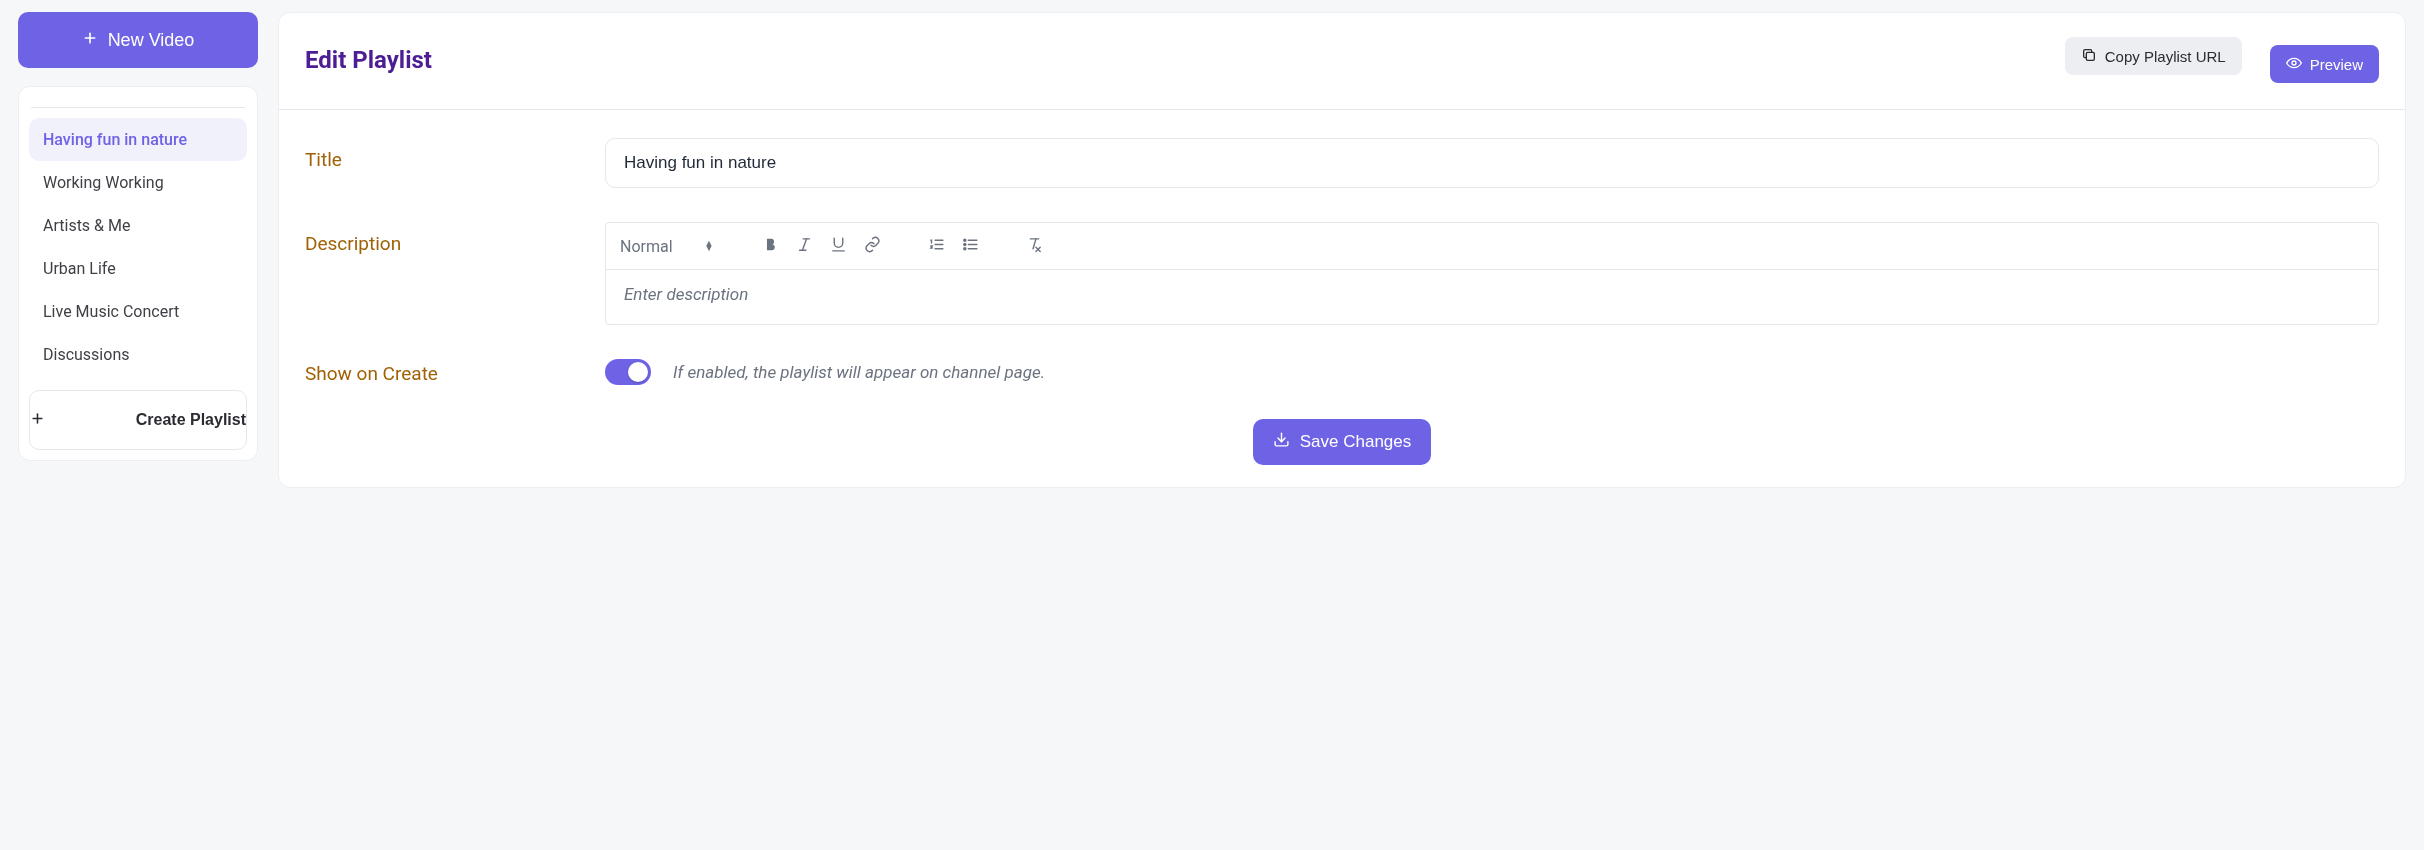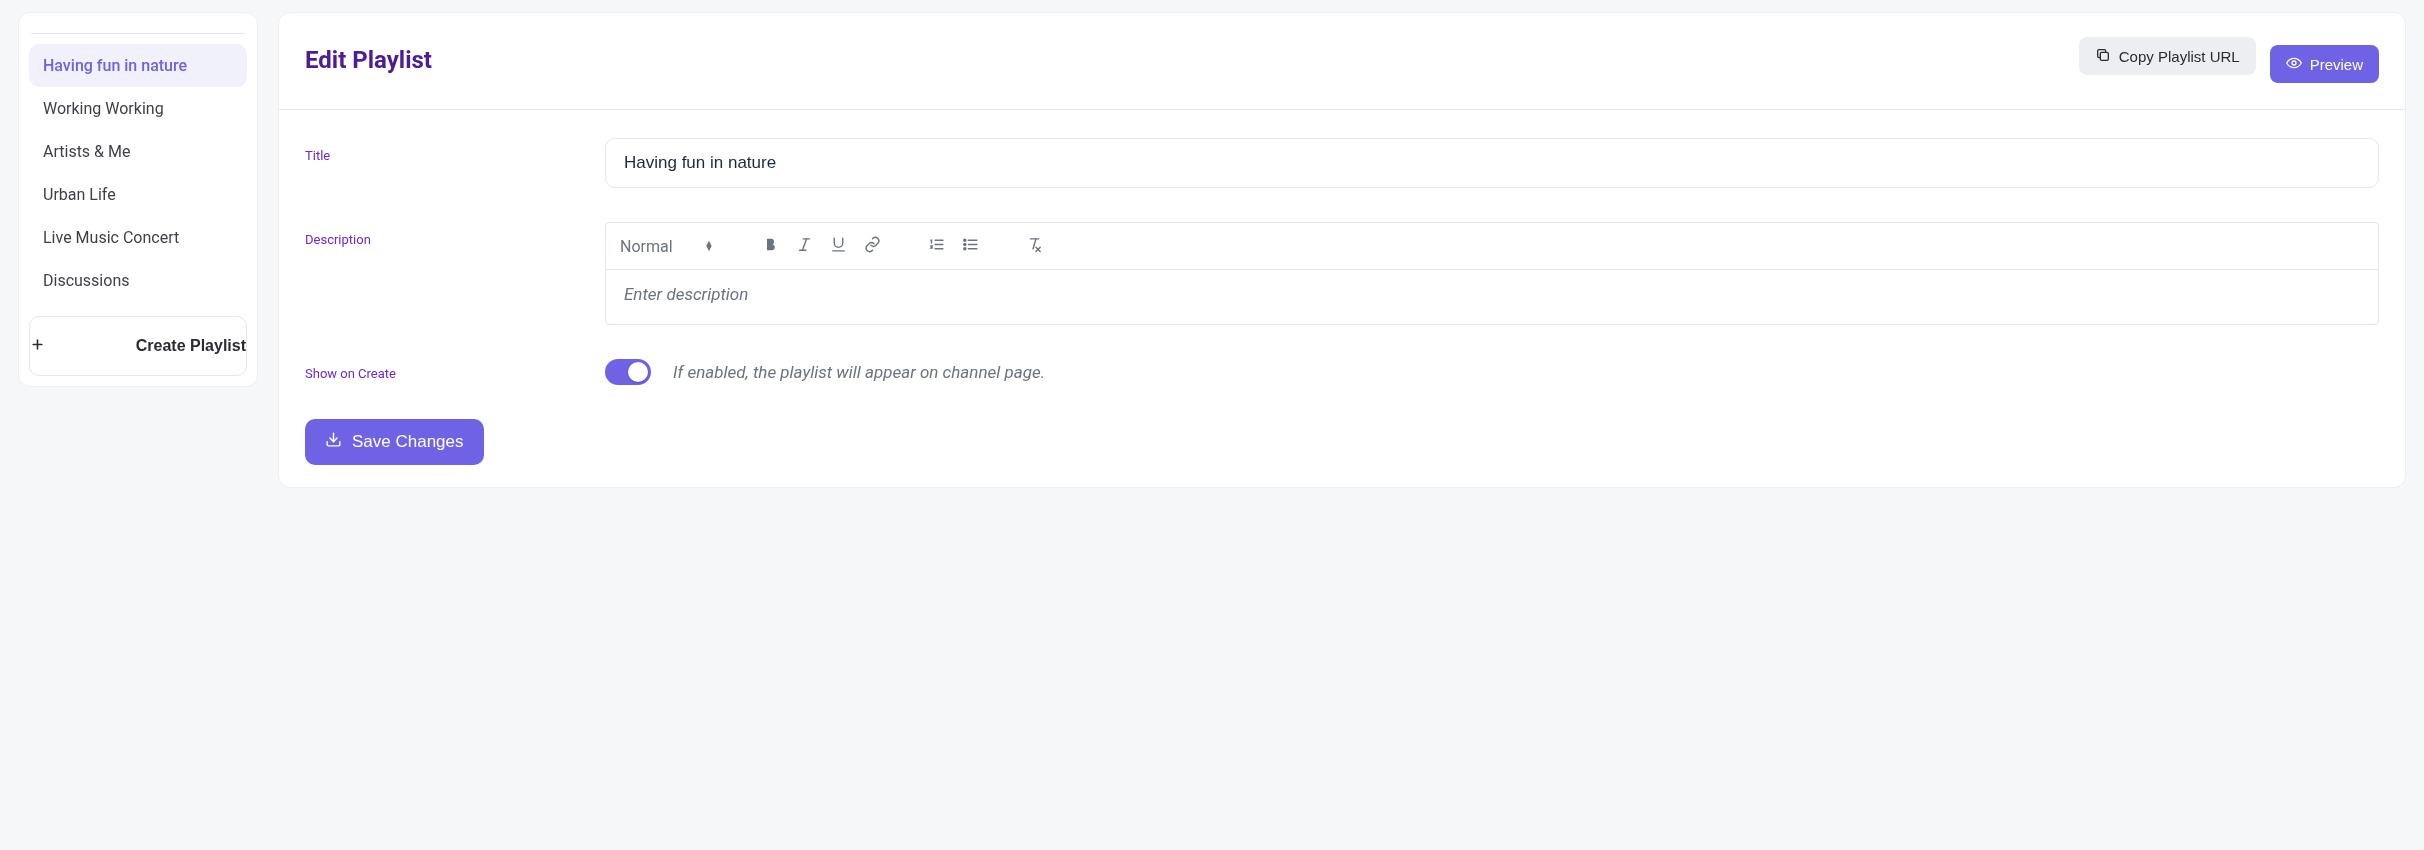--- a/index.html
+++ b/index.html
@@ -110,21 +110,21 @@
     justify-content: space-between;
     margin-bottom: 26px;
   }
   .page-title {
     font-size: 24px;
     font-weight: 700;
     color: #4c1d95;
   }
   .header-actions {
     display: flex;
-    gap: 14px;
+    gap: 28px;
   }
   .btn {
     border-radius: 8px;
     height: 38px;
     padding: 0 16px;
     font-size: 15px;
     font-weight: 500;
     display: inline-flex;
     align-items: center;
     gap: 8px;
@@ -147,22 +147,22 @@
     background: #e5e7eb;
     margin: 0 -26px 28px -26px;
   }
 
   .form-row {
     display: flex;
     margin-bottom: 34px;
   }
   .form-label {
     width: 300px;
-    font-size: 13px;
-    color: #6d28d9;
+    font-size: 19px;
+    color: #a16207;
     padding-top: 10px;
   }
   .form-control-wrap {
     flex: 1;
   }
   .text-input {
     width: 100%;
     height: 50px;
     border: 1px solid #e5e7eb;
     border-radius: 10px;
@@ -249,21 +249,21 @@
   }
   .toggle-help {
     margin-left: 22px;
     font-style: italic;
     color: #6b7280;
     font-size: 17px;
   }
 
   .footer {
     display: flex;
-    justify-content: flex-start;
+    justify-content: center;
     margin-top: 34px;
   }
   .save-btn {
     background: #6e62e5;
     color: #fff;
     border: none;
     border-radius: 10px;
     height: 46px;
     padding: 0 20px;
     font-size: 17px;
@@ -274,20 +274,29 @@
     cursor: pointer;
   }
   .save-btn svg { width: 17px; height: 17px; }
 </style>
 </head>
 <body>
 
 <div class="app">
 
   <aside class="sidebar">
+    <button class="new-video-btn">
+      <span>
+        <svg viewBox="0 0 24 24" fill="none" stroke="currentColor" stroke-width="2.5" stroke-linecap="round">
+            <line x1="12" y1="5" x2="12" y2="19"></line>
+            <line x1="5" y1="12" x2="19" y2="12"></line>
+          </svg>
+      </span>
+      <span>New Video</span>
+    </button>
 
     <div class="side-card">
       <div class="side-divider"></div>
 
       <div id="playlist-list">
           <div class="playlist-item active">Having fun in nature</div>
           <div class="playlist-item">Working Working</div>
           <div class="playlist-item">Artists &amp; Me</div>
           <div class="playlist-item">Urban Life</div>
           <div class="playlist-item">Live Music Concert</div>

